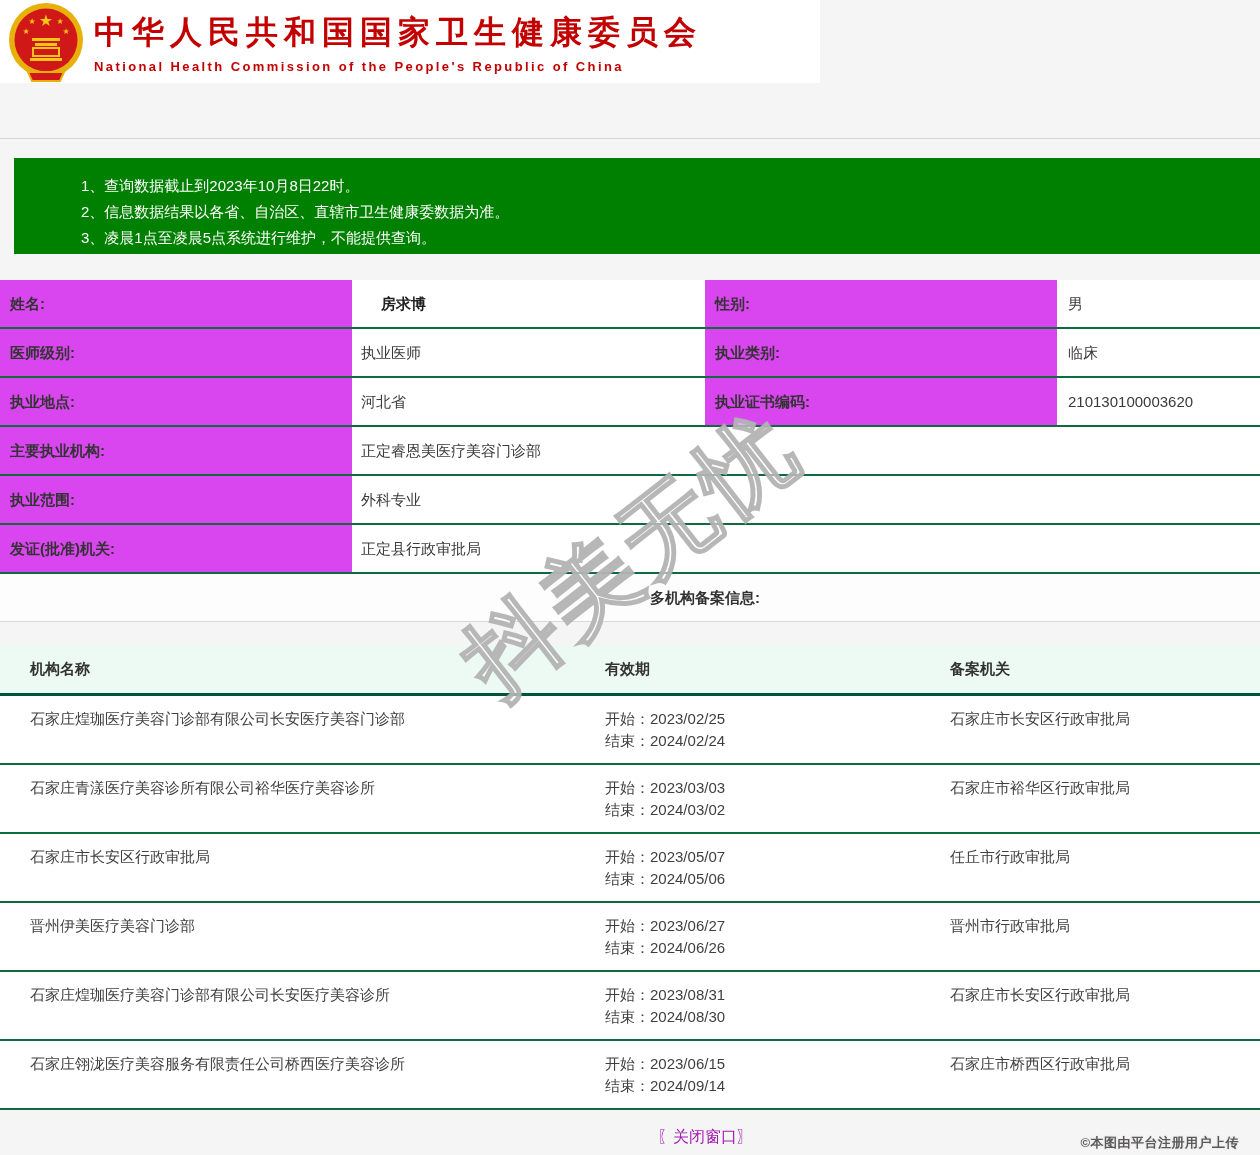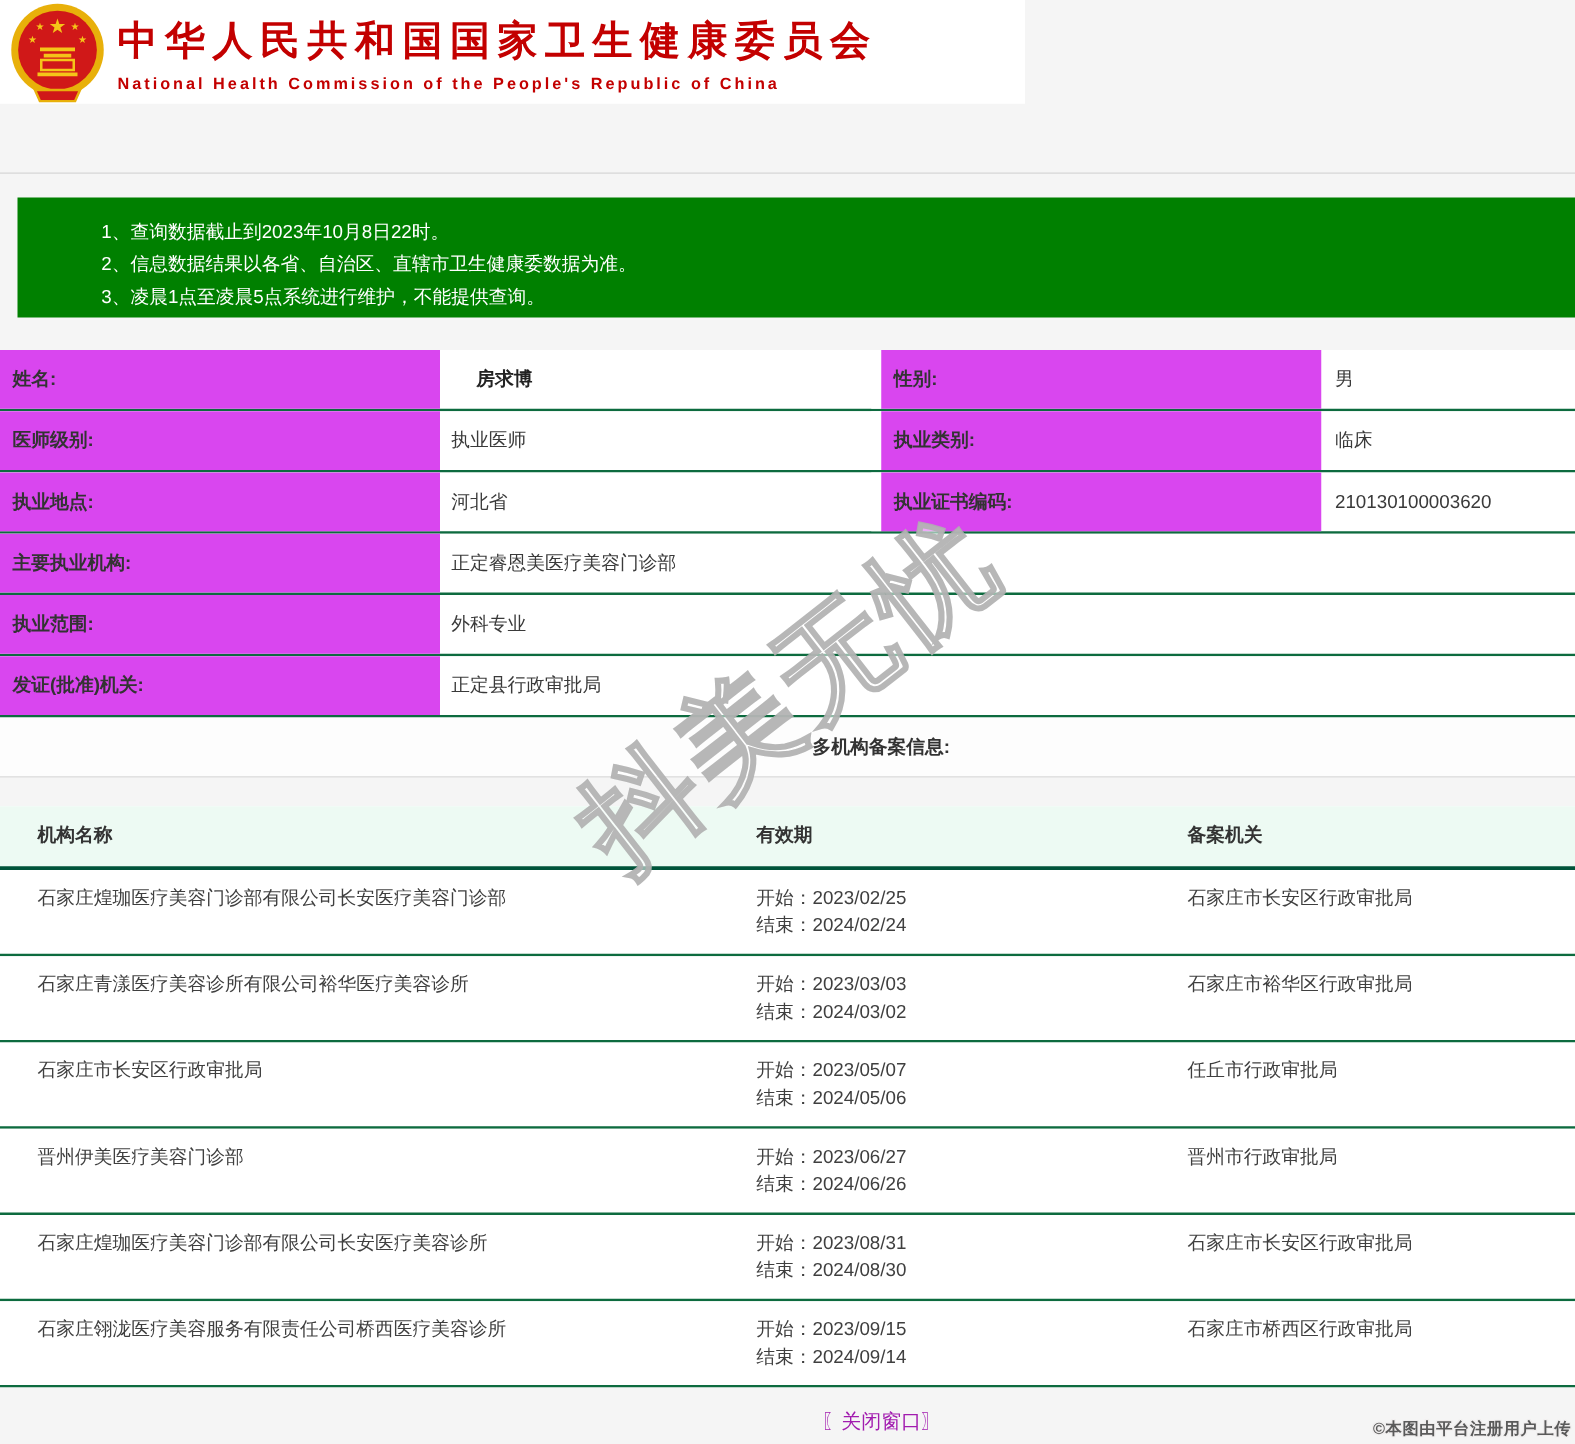--- a/index.html
+++ b/index.html
@@ -81,21 +81,21 @@
   
   .wm-center {
     position:absolute; left:632px; top:555px;
     transform:translate(-50%,-50%) rotate(-38deg);
     font-size:92px; font-weight:bold; letter-spacing:6px; white-space:nowrap;
     color:rgba(255,255,255,0.55);
     -webkit-text-stroke:2px rgba(175,175,175,0.9);
     pointer-events:none; z-index:50;
   }
   .wm-corner {
-    position:absolute; right:3px; bottom:3px;
+    position:absolute; right:21px; bottom:3px;
     font-size:13px; font-weight:bold; color:#5a5a5a; letter-spacing:0.5px;
     text-shadow:-1px -1px 0 #f0eeee, 1px -1px 0 #f0eeee, -1px 1px 0 #f0eeee, 1px 1px 0 #f0eeee;
     z-index:60;
   }
 </style>
 </head>
 <body>
 
 <div class="page">
 
@@ -221,21 +221,21 @@
       <div class="c2">
         <div class="date-line"><span>开始：</span><span>2023/08/31</span></div>
         <div class="date-line"><span>结束：</span><span>2024/08/30</span></div>
       </div>
       <div class="c3">石家庄市长安区行政审批局</div>
     </div>
 
     <div class="rec-row">
       <div class="c1">石家庄翎泷医疗美容服务有限责任公司桥西医疗美容诊所</div>
       <div class="c2">
-        <div class="date-line"><span>开始：</span><span>2023/09/15</span></div>
+        <div class="date-line"><span>开始：</span><span>2023/06/15</span></div>
         <div class="date-line"><span>结束：</span><span>2024/09/14</span></div>
       </div>
       <div class="c3">石家庄市桥西区行政审批局</div>
     </div>
   </div>
 
   <div class="footer">
     <a class="close-link">〖关闭窗口〗</a>
   </div>
 

